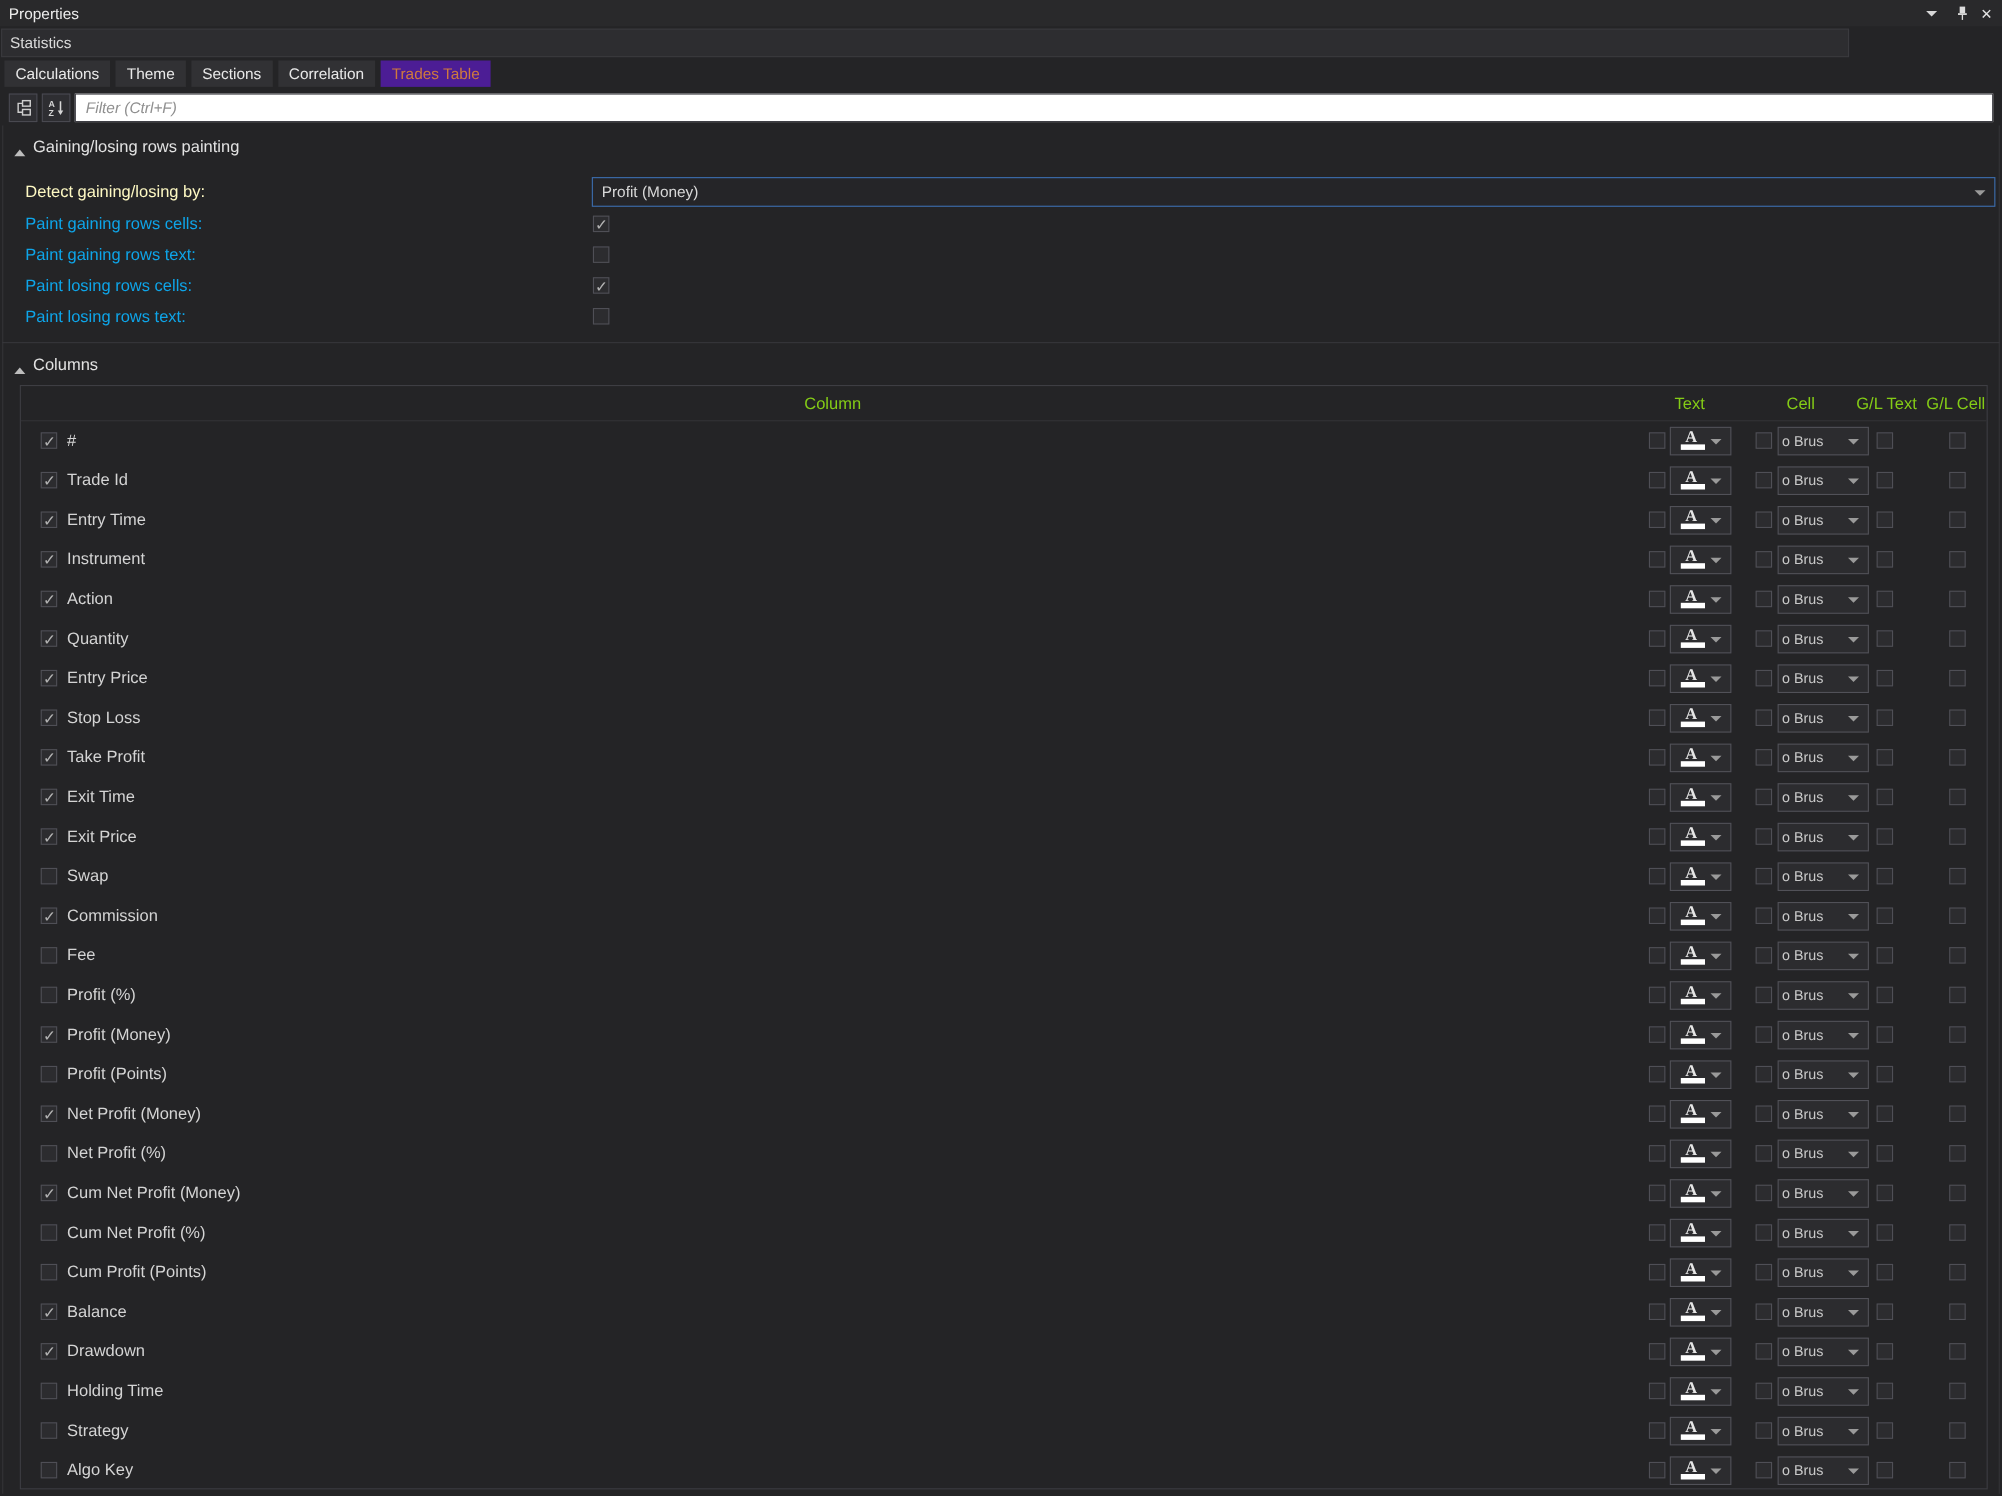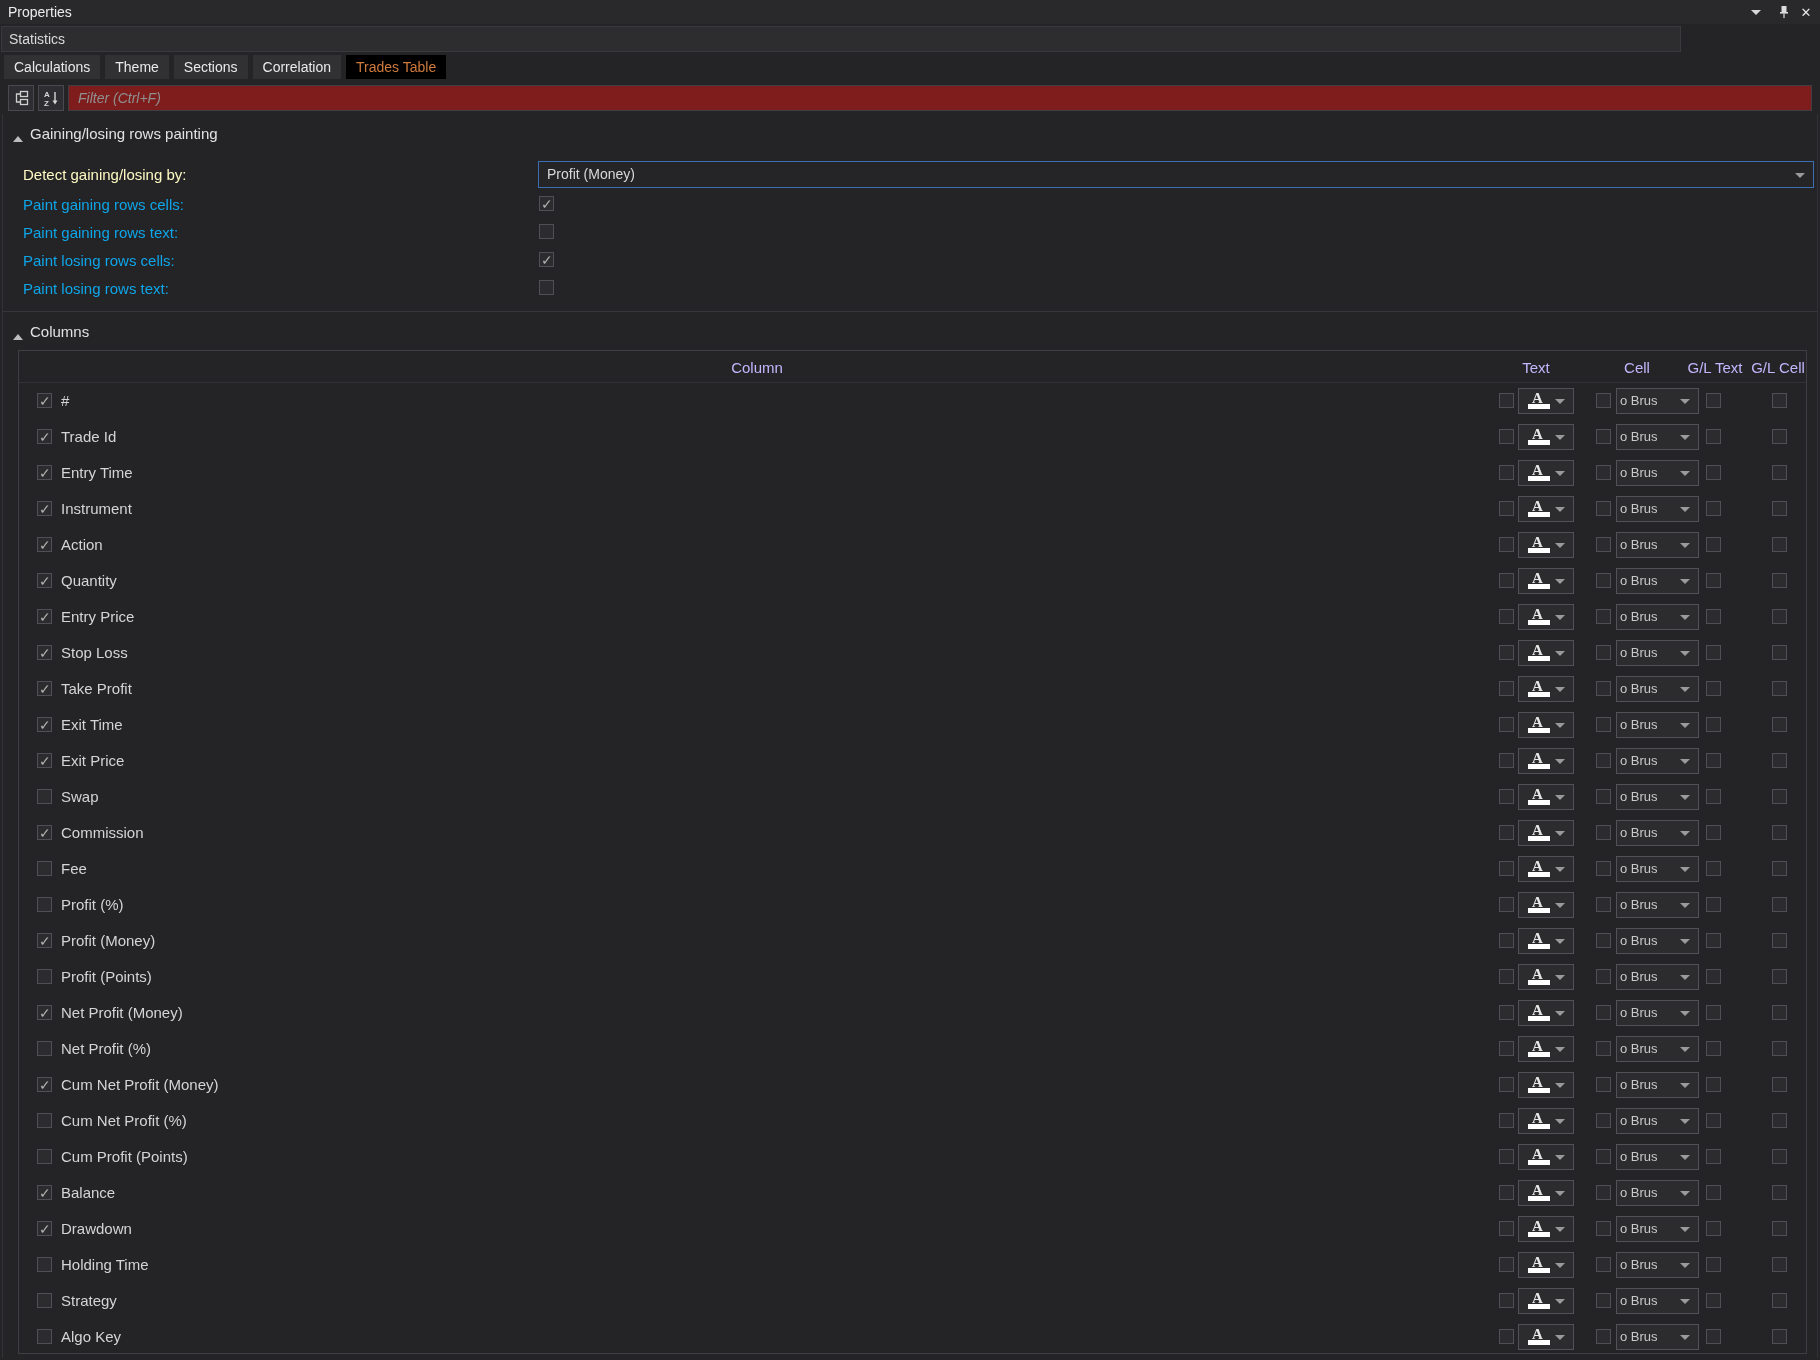--- a/index.html
+++ b/index.html
@@ -27,33 +27,33 @@
     position:absolute; left:1px; top:26px; width:1680px; height:26px;
     background:#2d2d30; border:1px solid #3a3a3e;
   }
   .selectorbar span { position:absolute; left:7px; top:0; line-height:24px; font-size:14px; color:#dadada; }
   
   .tabbar { position:absolute; left:4px; top:55px; height:24px; display:flex; gap:5px; }
   .tab {
     height:24px; line-height:24px; padding:0 10px; font-size:14px;
     background:#313134; color:#e9e9e9; cursor:default; white-space:nowrap;
   }
-  .tab.active { background:#000000; color:#cf7a3e; }
+  .tab.active { background:#4c1d95; color:#cf7a3e; }
   
   .toolbar { position:absolute; left:0; top:85px; width:1820px; height:28px; }
   .tool-btn {
     position:absolute; top:0; width:26px; height:26px;
     background:#2e2e32; border:1px solid #494950;
     display:flex; align-items:center; justify-content:center;
   }
   .tool-btn.categorized { left:8px; }
   .tool-btn.azsort { left:38px; }
   .filterbox {
     position:absolute; left:68px; top:0; width:1744px; height:26px;
-    background:#7f1d1d; border:1px solid #3e3e44;
+    background:#ffffff; border:1px solid #3e3e44;
   }
   .filterbox .ph {
     position:absolute; left:9px; top:0; line-height:24px;
     font-size:14px; font-style:italic; color:#8f8f8f;
   }
   
   .group-hdr { position:absolute; left:0; height:18px; display:flex; align-items:flex-end; }
   .group-hdr .tri {
     margin-left:13px; width:0; height:0;
     border-left:5px solid transparent; border-right:5px solid transparent;
@@ -88,21 +88,21 @@
   .sep { position:absolute; left:2px; top:311px; width:1816px; height:1px; background:#37373b; }
   
   .panel-edge-l { position:absolute; left:2px; top:114px; width:1px; height:1244px; background:#333337; }
   .panel-edge-r { position:absolute; right:2px; top:114px; width:1px; height:1244px; background:#333337; }
   
   .coltable {
     position:absolute; left:18px; top:350px; width:1789px; height:1004px;
     border:1px solid #3e3e43;
   }
   .thead { position:relative; height:32px; border-bottom:1px solid #323236; }
-  .thead span { position:absolute; top:8px; font-size:15px; color:#c4b5fd; transform:translateX(-50%); white-space:nowrap; }
+  .thead span { position:absolute; top:8px; font-size:15px; color:#84cc16; transform:translateX(-50%); white-space:nowrap; }
   .th-column { left:738px; }
   .th-text   { left:1517px; }
   .th-cell   { left:1618px; }
   .th-gltext { left:1696px; }
   .th-glcell { left:1759px; }
   .trow { position:relative; height:36px; }
   .trow .cb.vis { left:18px; top:10px; }
   .trow .rlabel { position:absolute; left:42px; top:0; line-height:36px; font-size:15px; color:#d4d4d4; }
   .trow .cb.c-text { left:1480px; top:10px; }
   .trow .cb.c-cell { left:1577px; top:10px; }

